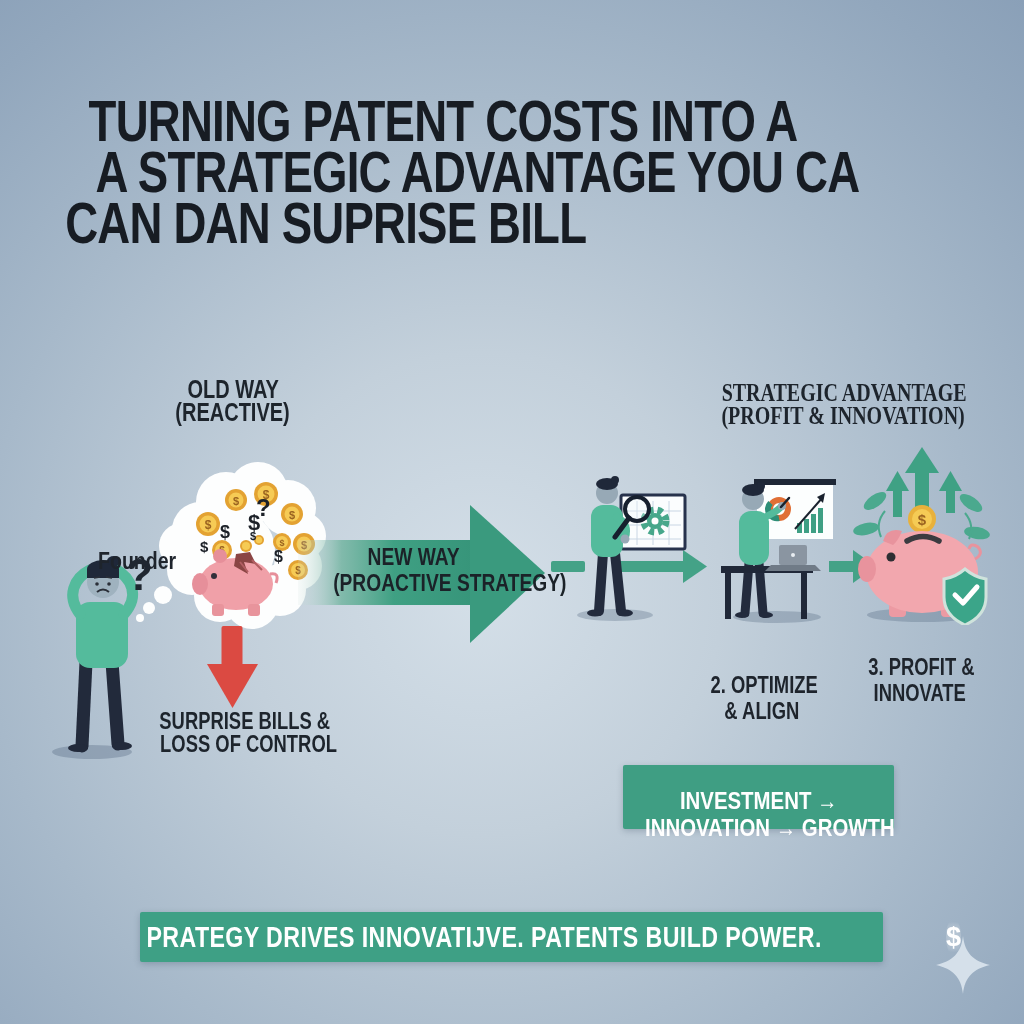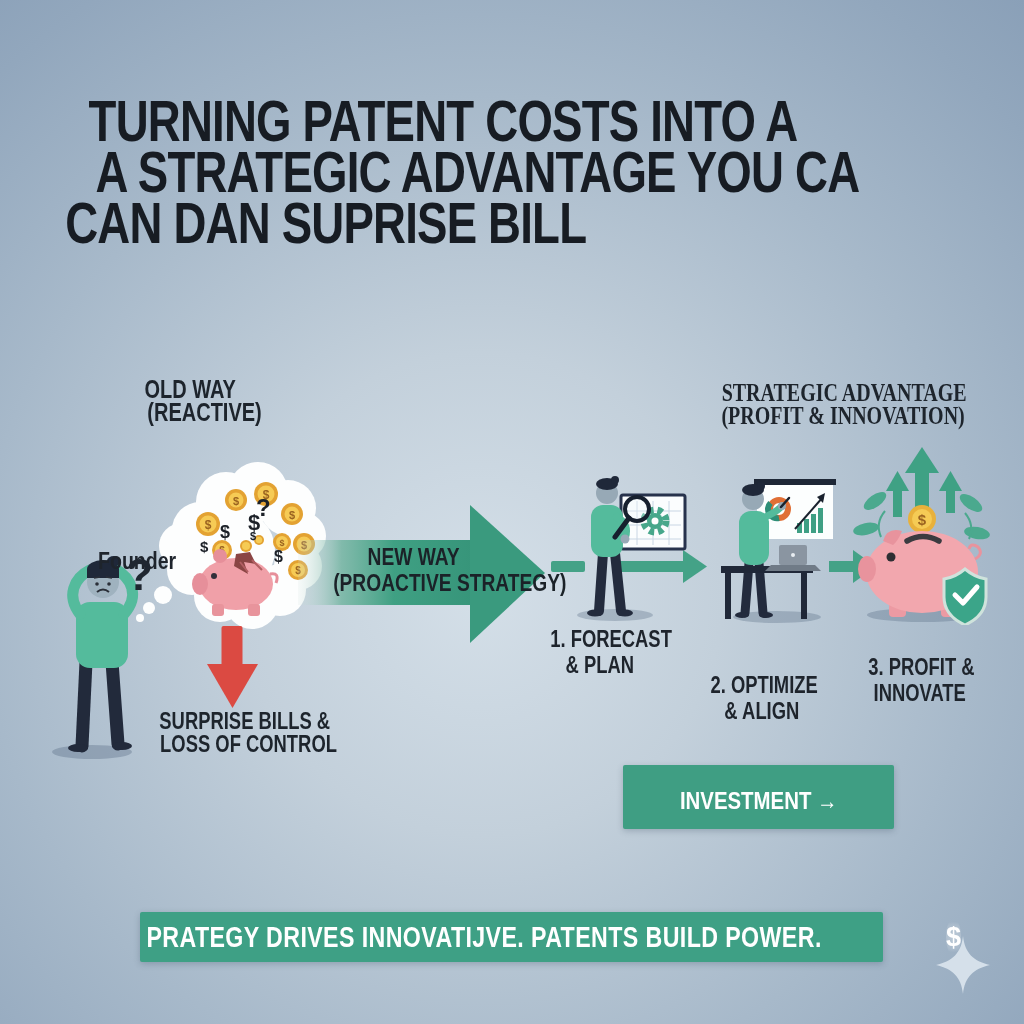--- a/index.html
+++ b/index.html
@@ -6,21 +6,21 @@
   #canvas{
     position:relative;width:1024px;height:1024px;overflow:hidden;
     font-family:"Liberation Sans",sans-serif;
     background:radial-gradient(circle at 47% 58%, #d4dfe8 0%, #c3d0db 30%, #a7b9ca 62%, #92a7bd 88%, #8aa0b8 100%);
   }
   .abs{position:absolute;}
   .cond80{display:inline-block;transform:scaleX(0.80);transform-origin:center center;}
   .cond85{display:inline-block;transform:scaleX(0.85);transform-origin:left center;}
   .title{top:88px;left:0;width:1024px;text-align:left;color:#171c23;font-weight:700;margin-top:8px;}
   .title .tl{font-size:57px;line-height:51px;letter-spacing:-1px;white-space:nowrap;}
-  .h2{font-weight:700;color:#1d242c;}
+  .h2{font-weight:700;color:#1d242c;text-align:center;}
   .h2 .ln{font-size:25px;line-height:23px;white-space:nowrap;}
   .old-heading{left:133px;top:378px;width:200px;}
   .strat-heading{left:691px;top:381px;width:240px;font-family:Liberation Serif, serif;}
   .founder-label{left:70px;top:548px;font-size:23px;font-weight:700;color:#1e242c;margin-left:28px;}
   .founder-q{left:126px;top:550px;font-size:44px;font-weight:800;color:#1f2630;}
   .newway-text{left:304px;top:544px;width:220px;text-align:center;color:#1b2228;font-weight:700;}
   .newway-text .ln{font-size:24px;line-height:26px;white-space:nowrap;}
   .outcome{left:138px;top:710px;width:185px;text-align:right;color:#1d242c;font-weight:700;}
   .outcome .ln{font-size:23px;line-height:23px;white-space:nowrap;}
   .step-label{top:626px;width:130px;text-align:center;color:#1e242c;font-weight:700;}
@@ -304,35 +304,32 @@
         <ellipse cx="322" cy="124" rx="9" ry="13" fill="#e8939d"></ellipse>
         <path d="M430,114 q9,-5 3,-12 q-7,-5 -9,2" stroke="#e8939d" stroke-width="3" fill="none"></path>
       </g>
       <g>
         <path d="M420,124 C427,130 434,133 441,134 L441,152 C441,166 431,175 420,180 C409,175 399,166 399,152 L399,134 C406,133 413,130 420,124 Z" fill="#3ba589" stroke="#cfe3dc" stroke-width="3"></path>
         <path d="M410,150 L418,158 L432,142" stroke="#ffffff" stroke-width="5" fill="none" stroke-linecap="round" stroke-linejoin="round"></path>
       </g>
     </g>
   </svg>
 
-  <div class="abs step-label" style="left:535px;">
-    <div class="ln"><span class="cond80">1. FORECAST</span></div>
-    <div class="ln"><span class="cond80">&amp; PLAN</span></div>
-  </div>
   <div class="abs step-label" style="left:697px;margin-top:46px;">
     <div class="ln"><span class="cond80">2. OPTIMIZE</span></div>
     <div class="ln"><span class="cond80">&amp; ALIGN</span></div>
   </div>
   <div class="abs step-label" style="left:855px;margin-top:28px;">
     <div class="ln"><span class="cond80">3. PROFIT &amp;</span></div>
     <div class="ln"><span class="cond80">INNOVATE</span></div>
   </div>
 
   <div class="abs invest-box">
     <div class="ln"><span class="cond85" style="transform-origin:center;">INVESTMENT →</span></div>
+    <div class="ln"><span class="cond85" style="transform-origin:center;">INNOVATION → GROWTH</span></div>
   </div>
 
   <div class="abs banner">
     <span class="txt"><span class="cond80">PRATEGY DRIVES INNOVATIJVE. PATENTS BUILD POWER.</span></span>
     <span class="coin">$</span>
   </div>
 
   <svg class="abs" style="left:936px;top:936px;" width="54" height="58" viewBox="0 0 54 58">
     <path d="M27,0 C29,17 37,25 54,29 C37,33 29,41 27,58 C25,41 17,33 0,29 C17,25 25,17 27,0 Z" fill="#d8e3ec" opacity="0.95"></path>
   </svg>

